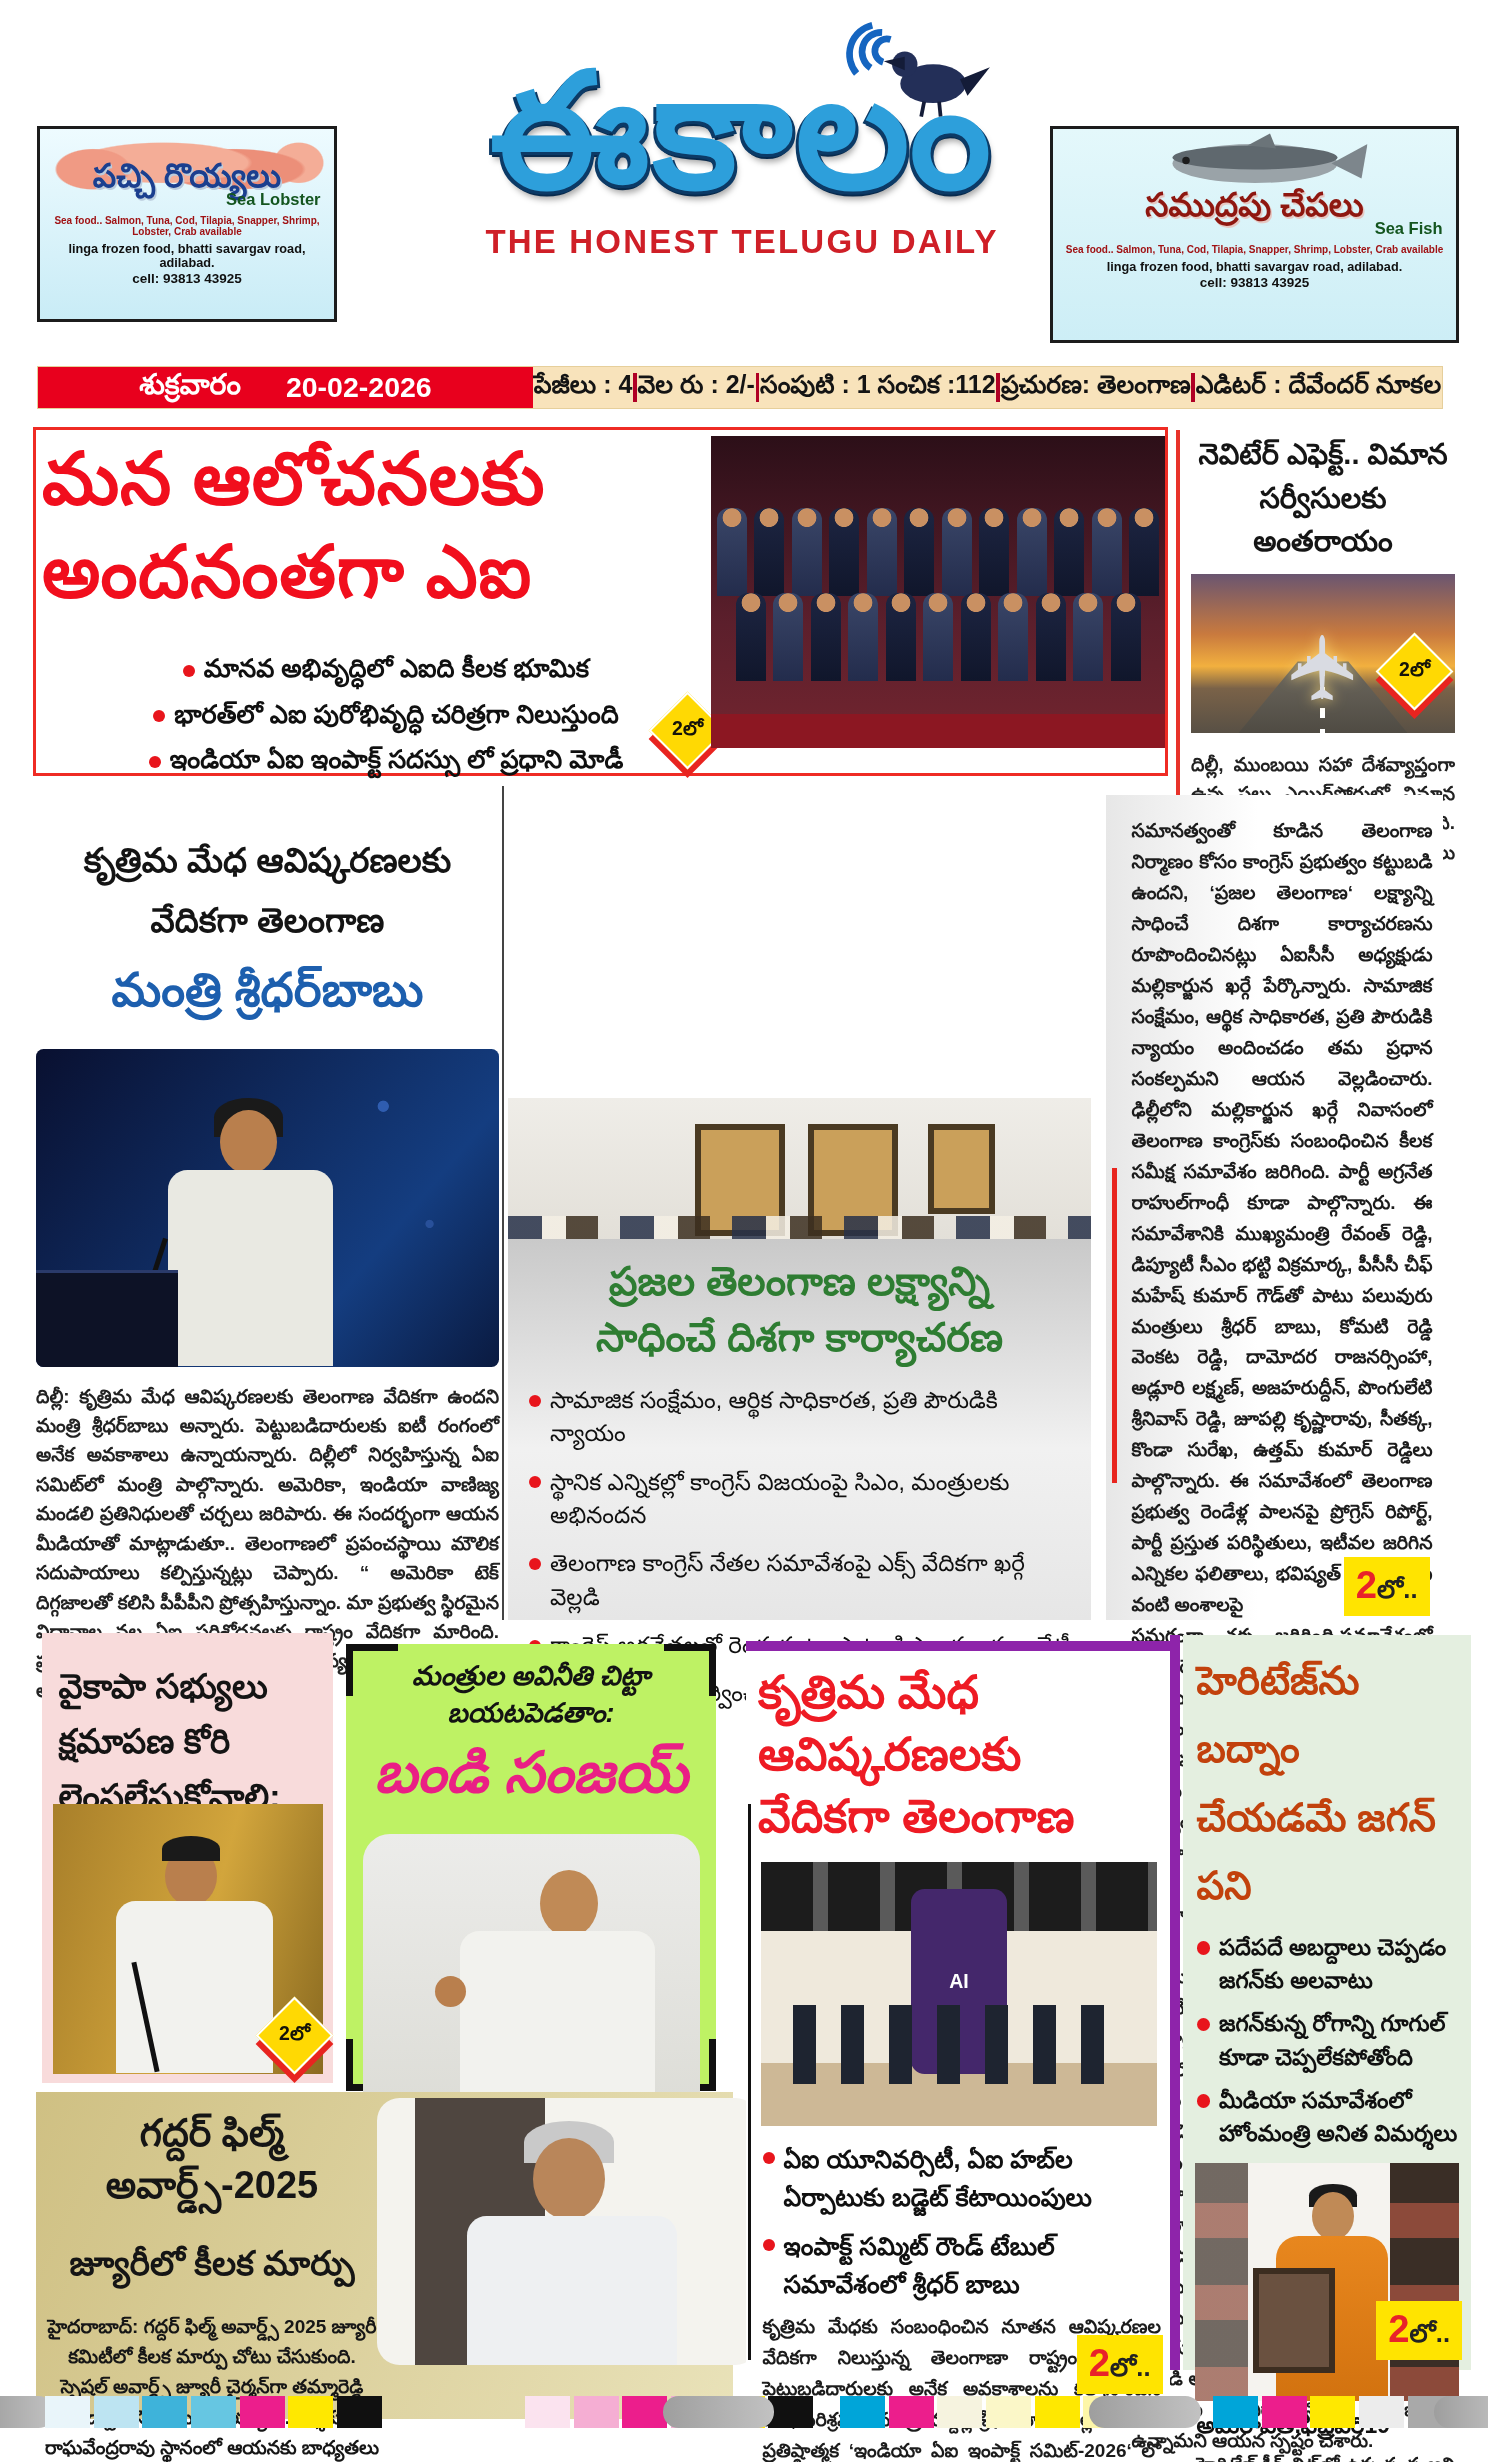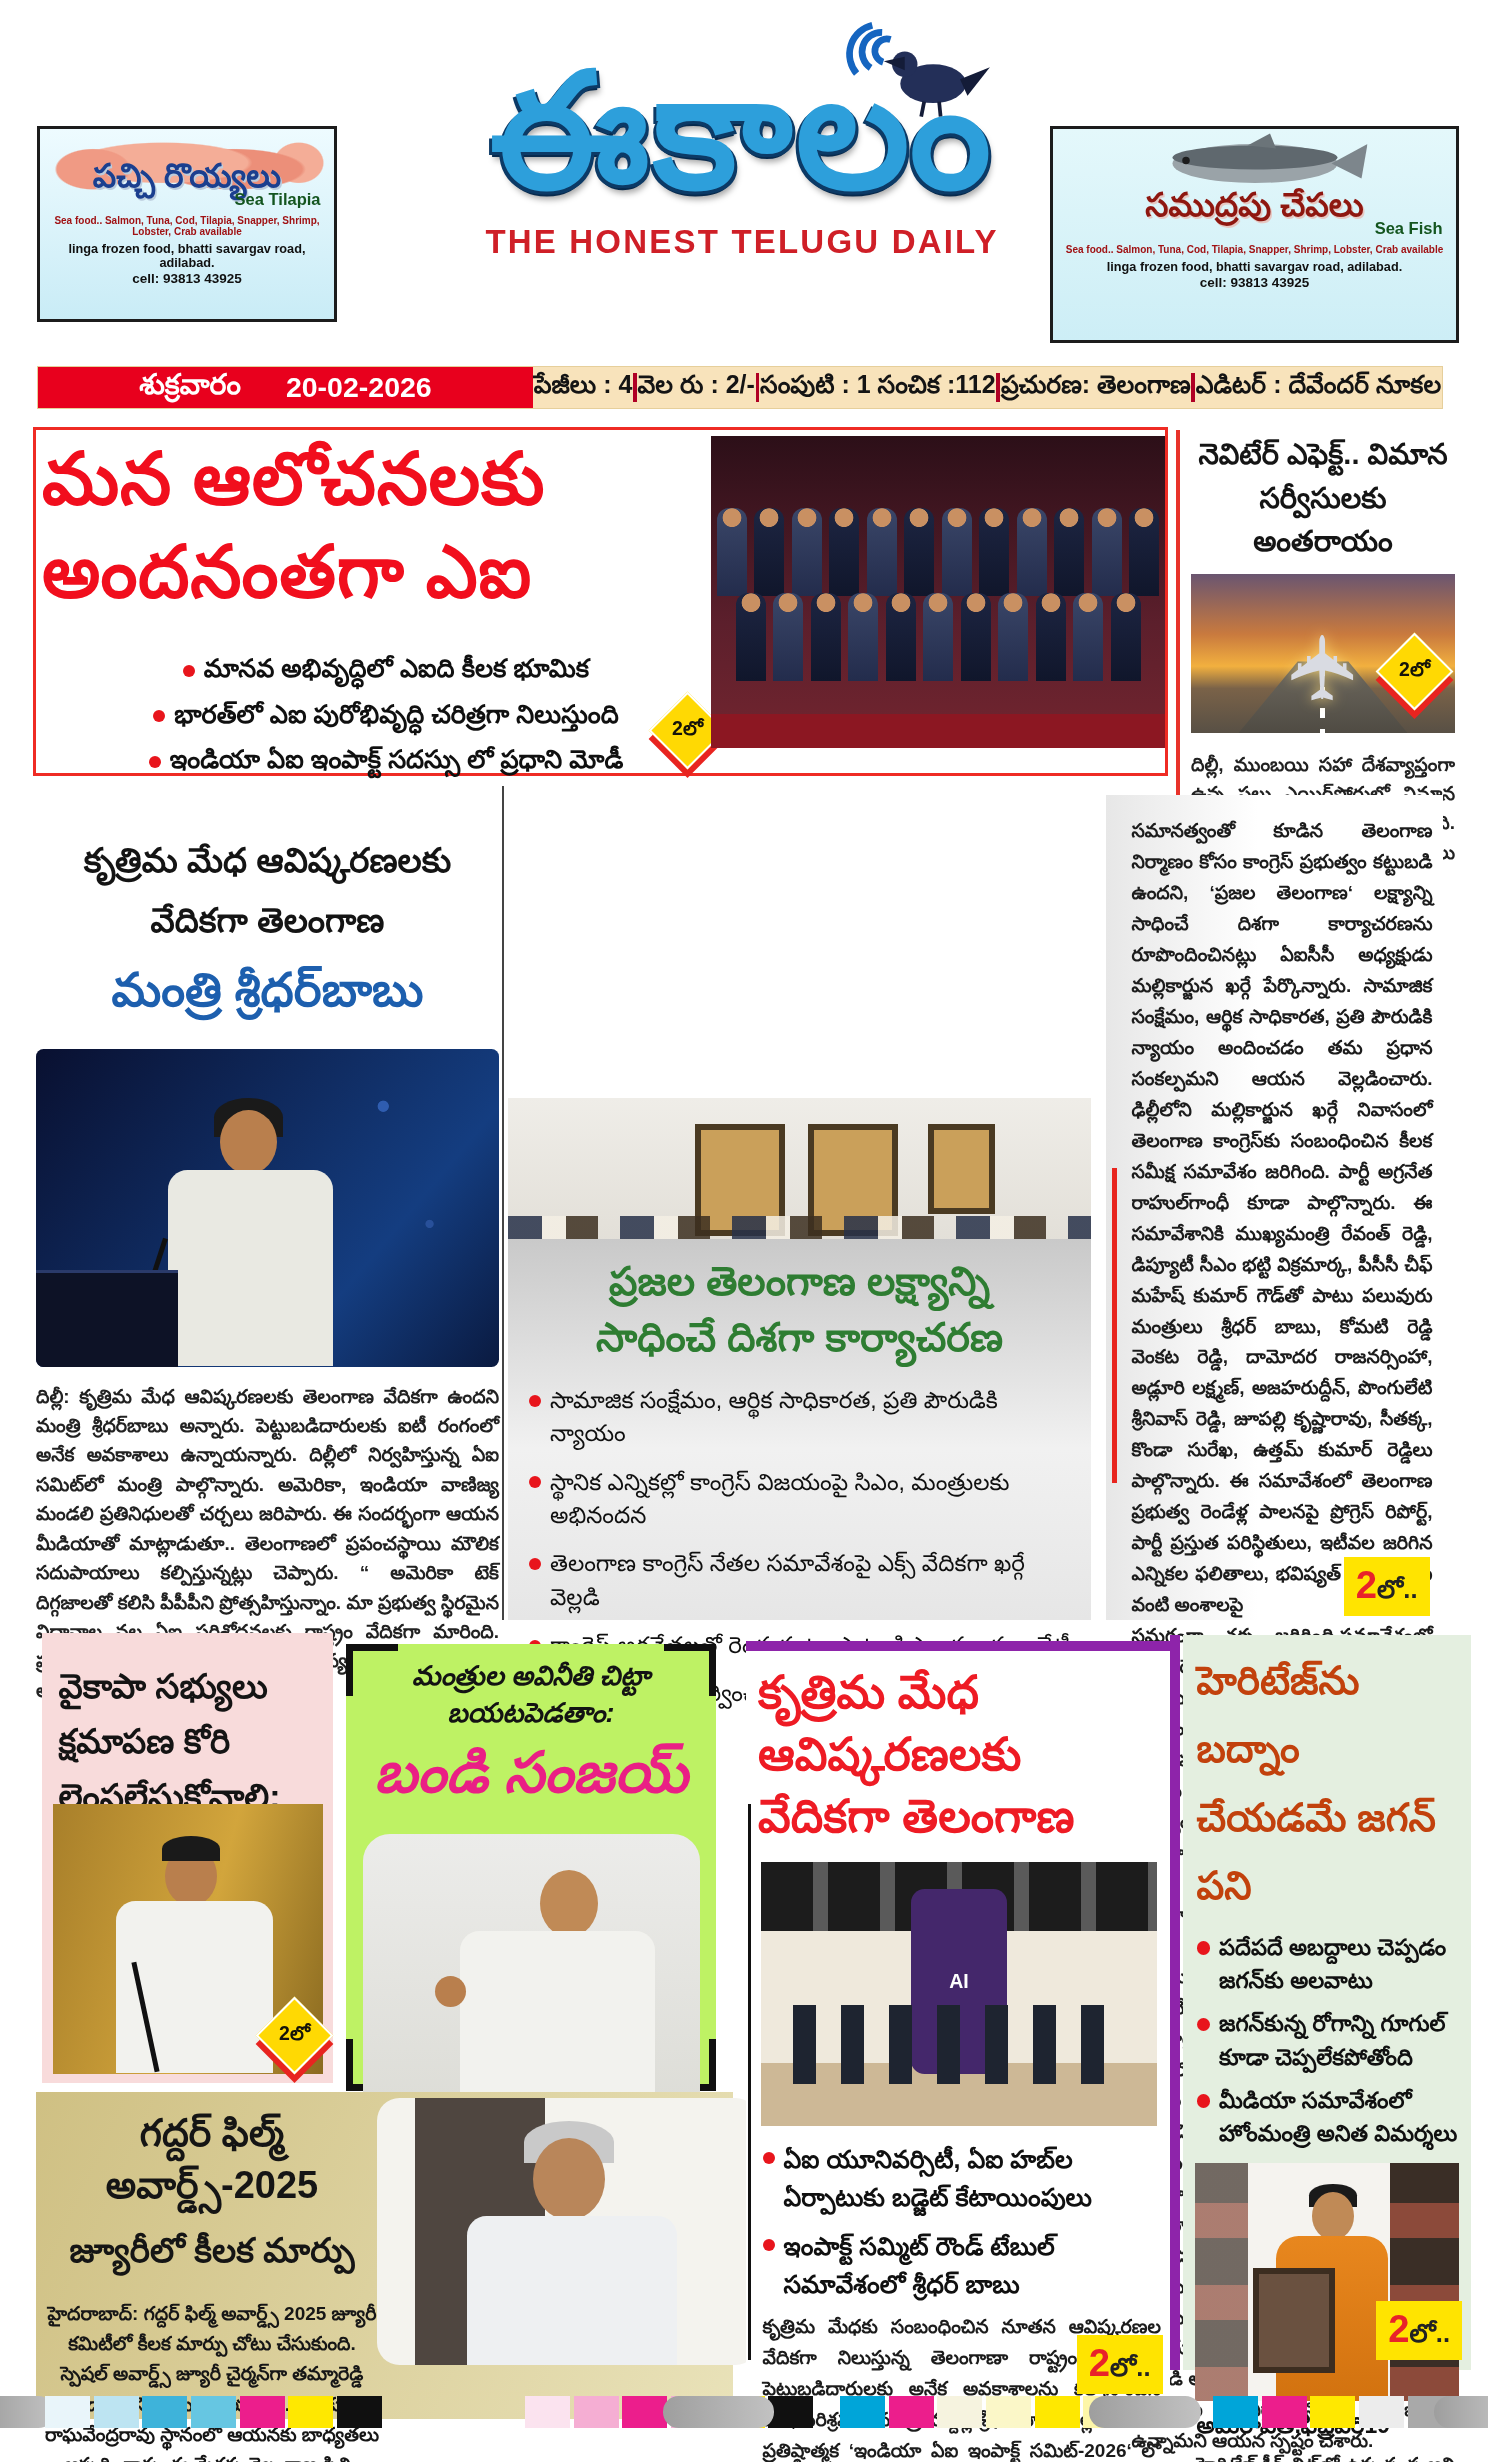--- a/index.html
+++ b/index.html
@@ -108,21 +108,21 @@
   #kharge-col{background:linear-gradient(90deg,#e7e7e7,#ffffff 45%);}
   #kharge-col .redline{position:absolute;left:6px;top:373px;width:4.5px;height:315px;background:#e8251f;}
   .longbody{font-size:19px;line-height:1.63;font-weight:600;color:#1c1c1c;text-align:justify;}
 
   
   #ycp{background:#f8dbdb;}
   .ycp-h{font-size:34px;line-height:1.62;font-weight:900;color:#141414;}
   #ycp-photo{background:linear-gradient(105deg,#a87f2a,#d2a53c 55%,#8a6a20);}
   #gaddar{background:linear-gradient(115deg,#cfc083,#e9e2b9);}
   .gaddar-h1{font-size:38px;font-weight:900;color:#151515;text-align:center;}
-  .gaddar-h2{font-size:34px;font-weight:900;color:#151515;text-align:center;margin-top:15px;}
+  .gaddar-h2{font-size:34px;font-weight:900;color:#151515;text-align:center;margin-top:28px;}
   .gaddar-body{font-size:19px;line-height:1.6;font-weight:700;color:#161616;text-align:center;margin-top:21px;}
   #tammareddy-photo{border-radius:22.5px;background:#f4f3ee;}
   #tammareddy-photo .door{position:absolute;left:10%;top:0;width:34%;height:100%;background:#4f4640;}
 
   #bandi{background:#bef264;font-style:italic;}
   .corner{position:absolute;width:52px;height:52px;border:0 solid #101010;}
   .corner.tl{left:0;top:0;border-left-width:7.5px;border-top-width:7.5px;}
   .corner.tr{right:0;top:0;border-right-width:7.5px;border-top-width:7.5px;}
   .corner.bl{left:0;bottom:0;border-left-width:7.5px;border-bottom-width:7.5px;}
   .corner.br{right:0;bottom:0;border-right-width:7.5px;border-bottom-width:7.5px;}
@@ -161,21 +161,21 @@
   .rule-v{position:absolute;background:#444;}
 </style>
 </head>
 <body>
 
 <div id="page">
 
   <div class="abs ad" style="left:37px;top:126px;width:300px;height:196px;">
     <div class="shrimps"></div>
     <div class="t-title" style="margin-top:-39px;">పచ్చి రొయ్యలు</div>
-    <div class="en-sub">Sea Tilapia</div>
+    <div class="en-sub">Sea Lobster</div>
     <div class="redline">Sea food.. Salmon, Tuna, Cod, Tilapia, Snapper, Shrimp, Lobster, Crab available</div>
     <div class="addr">linga frozen food, bhatti savargav road, adilabad.</div>
     <div class="cell">cell: 93813 43925</div>
   </div>
 
   <div class="abs" id="logo-block" style="left:461px;top:21px;width:562px;height:345px;">
     <div class="logo-title" style="margin-top:30px;">ఈకాలం</div>
     <div class="logo-tag">THE HONEST TELUGU DAILY</div>
     <div id="crow">
       <svg width="172" height="112" viewBox="0 0 230 150">

